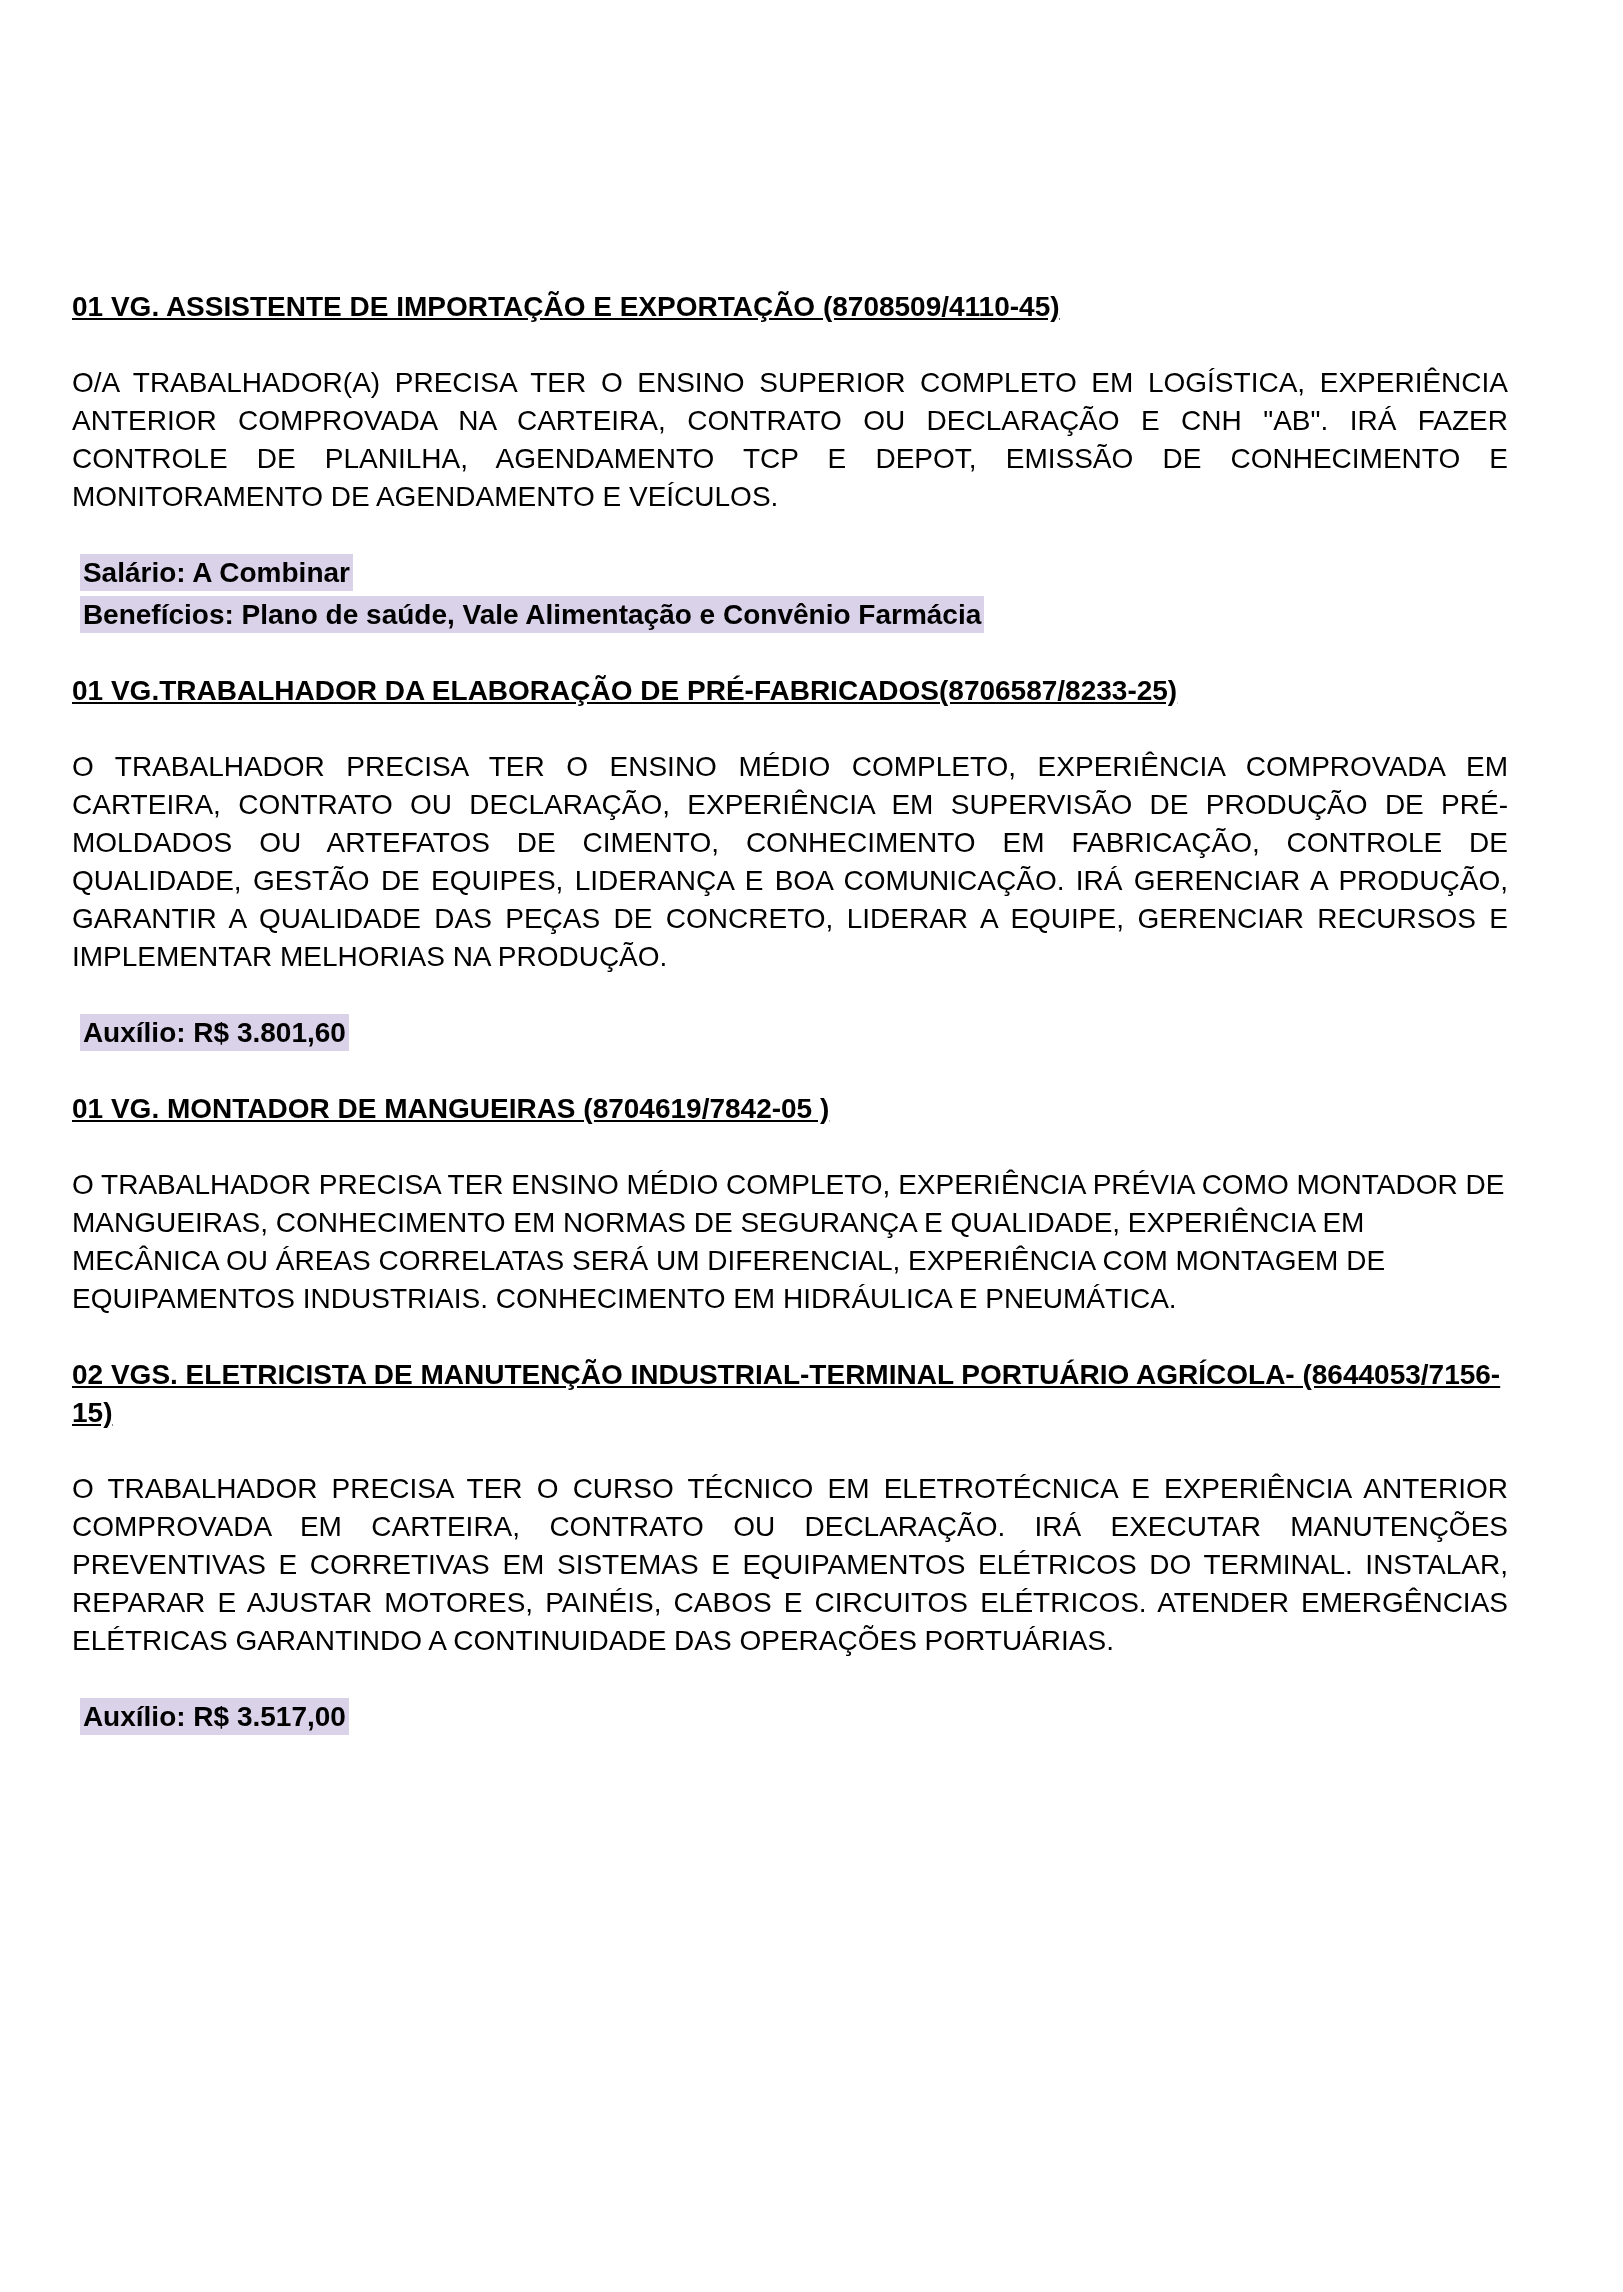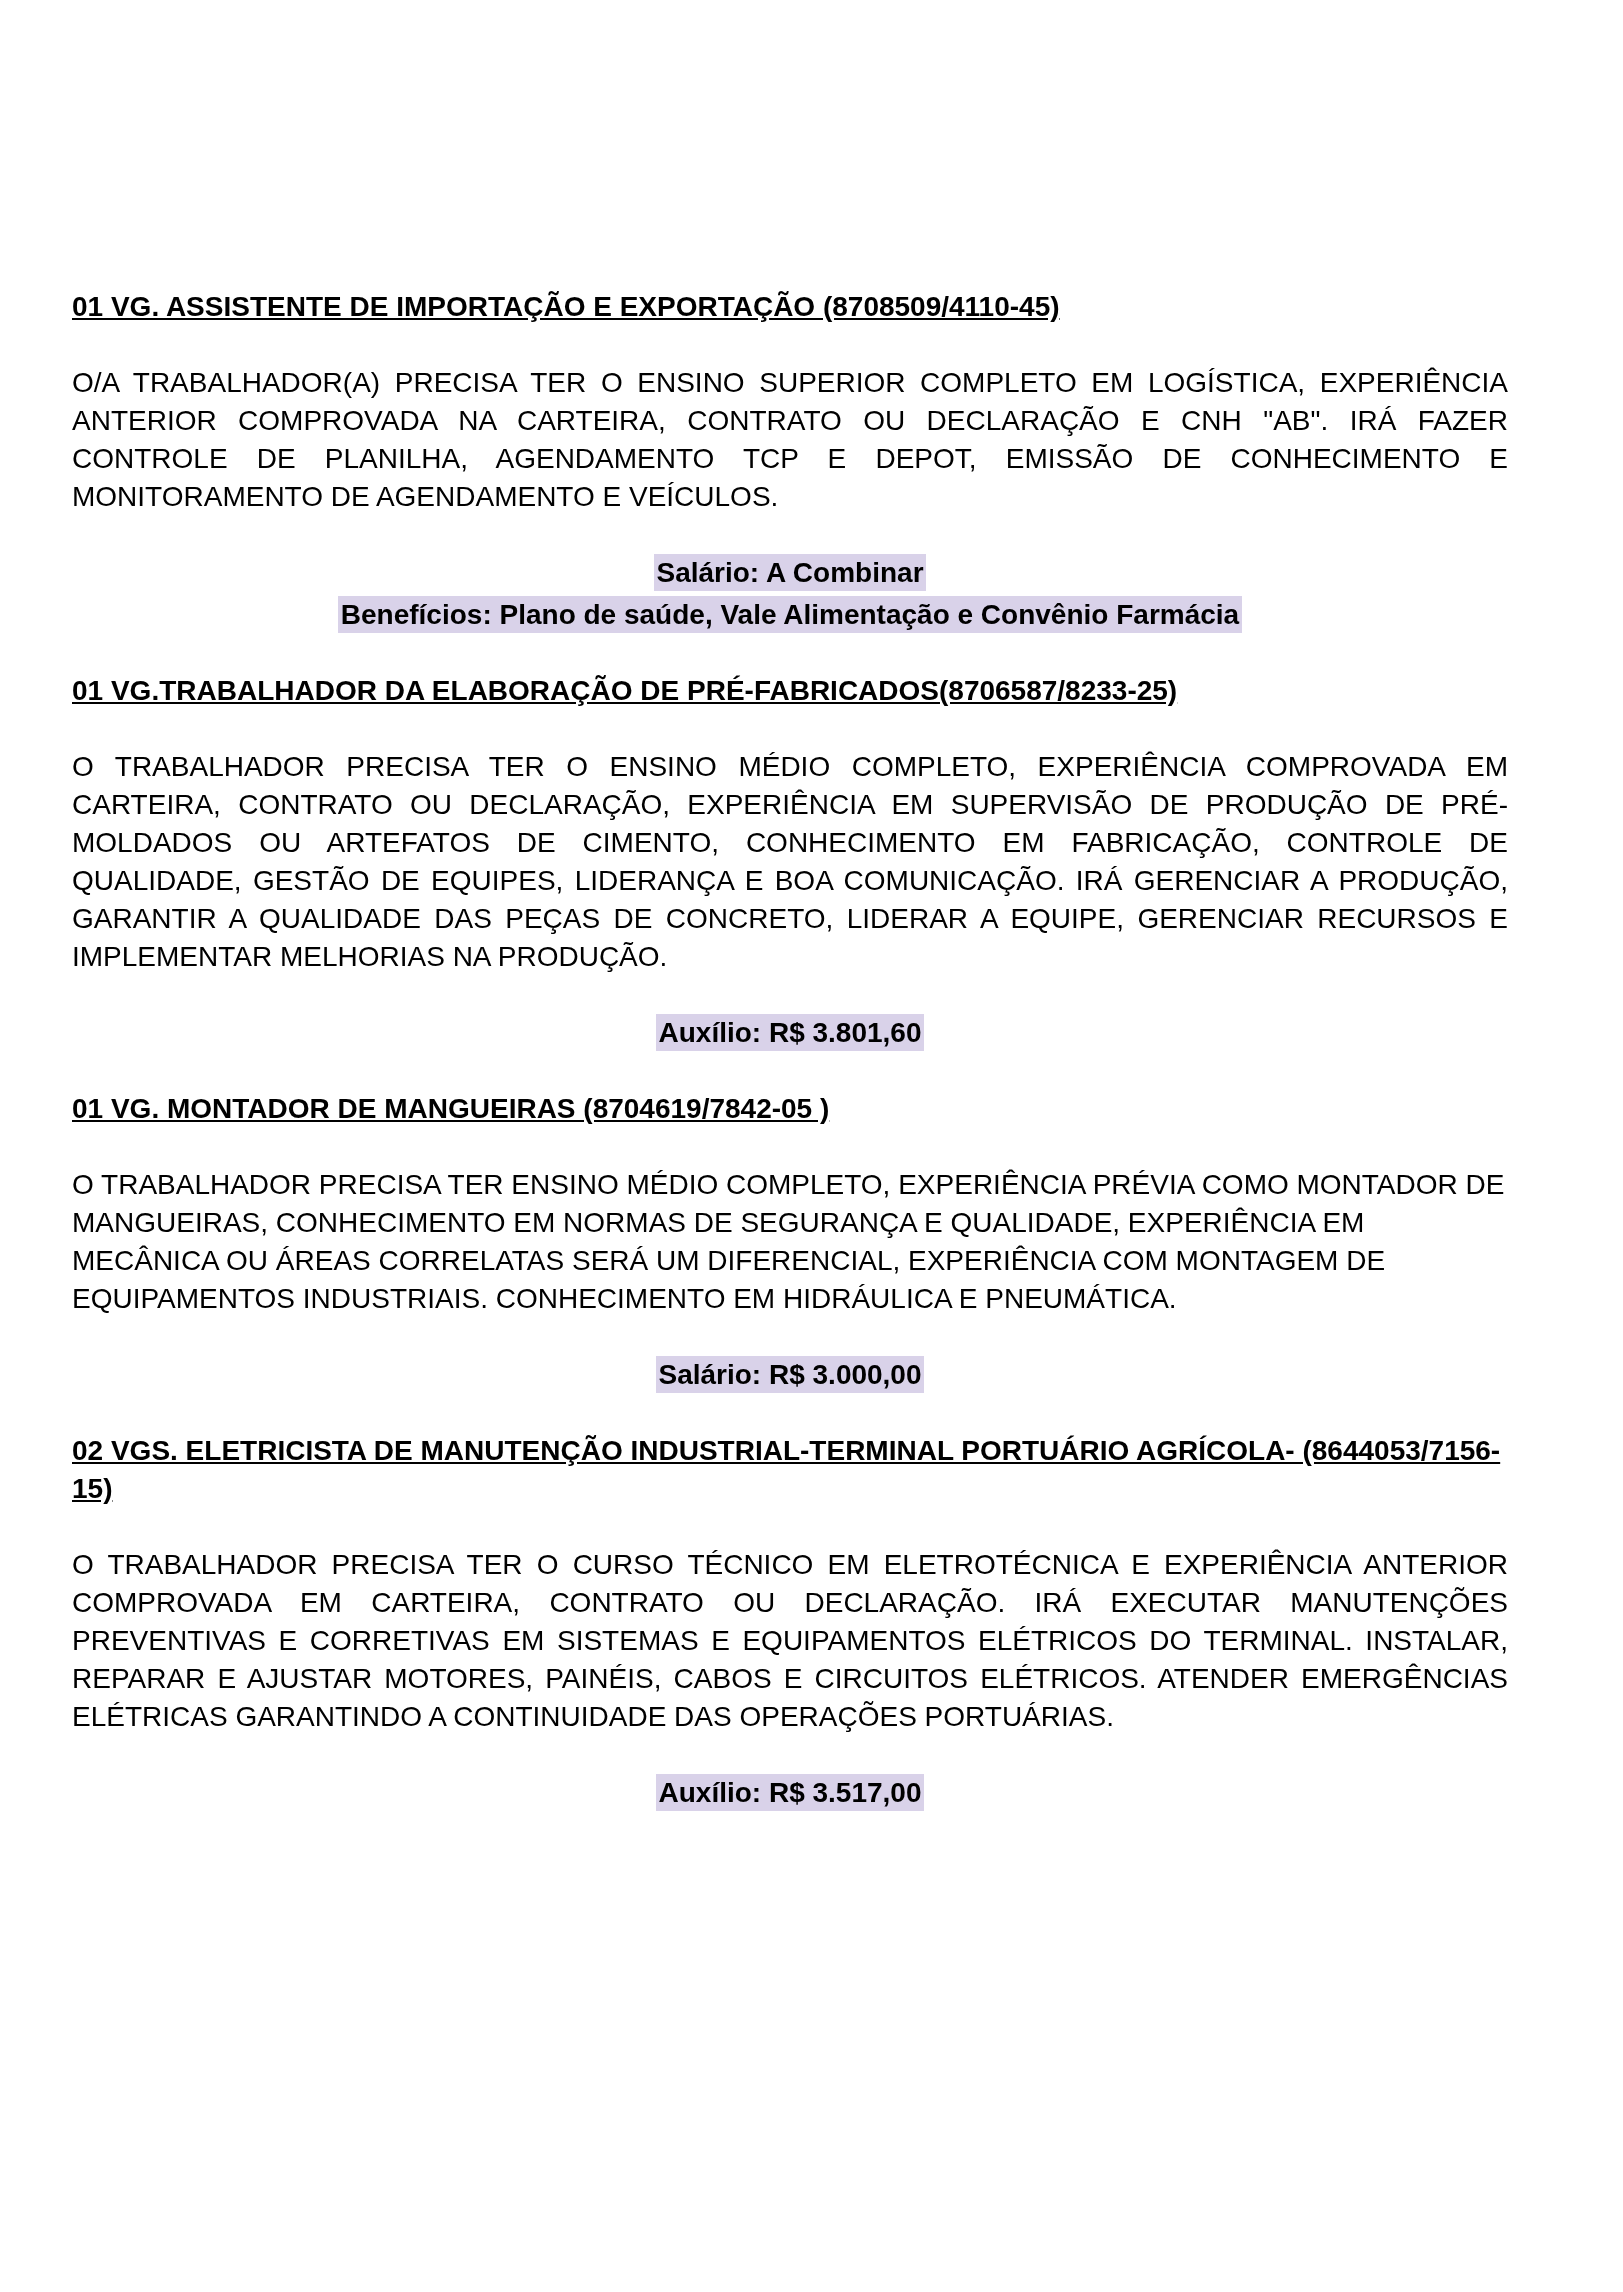--- a/index.html
+++ b/index.html
@@ -26,21 +26,20 @@
     margin: 0 0 38px 0;
     white-space: pre-wrap;
   }
   .job-desc {
     text-align: justify;
     margin: 0 0 38px 0;
   }
   .job-desc.left { text-align: left; }
   .job-meta {
     margin: 0 0 38px 0;
-    text-align: center;
   }
   .meta-line {
     font-weight: bold;
     white-space: pre-wrap;
   }
   .hl {
     background: #d9d2e9;
     padding: 2.9px 2.9px;
   }
 </style>
@@ -63,21 +62,20 @@
     <p class="job-desc">O TRABALHADOR PRECISA TER O ENSINO MÉDIO COMPLETO, EXPERIÊNCIA COMPROVADA EM CARTEIRA, CONTRATO OU DECLARAÇÃO, EXPERIÊNCIA EM SUPERVISÃO DE PRODUÇÃO DE PRÉ-MOLDADOS OU ARTEFATOS DE CIMENTO, CONHECIMENTO EM FABRICAÇÃO, CONTROLE DE QUALIDADE, GESTÃO DE EQUIPES, LIDERANÇA E BOA COMUNICAÇÃO. IRÁ GERENCIAR A PRODUÇÃO, GARANTIR A QUALIDADE DAS PEÇAS DE CONCRETO, LIDERAR A EQUIPE, GERENCIAR RECURSOS E IMPLEMENTAR MELHORIAS NA PRODUÇÃO.</p>
     <div class="job-meta">
       <p class="meta-line"><span class="hl">Auxílio: R$ 3.801,60</span></p>
     </div>
   </section>
 
   <section>
     <h2 class="job-title">01 VG. MONTADOR DE MANGUEIRAS (8704619/7842-05 )</h2>
     <p class="job-desc left">O TRABALHADOR PRECISA TER ENSINO MÉDIO COMPLETO, EXPERIÊNCIA PRÉVIA COMO MONTADOR DE MANGUEIRAS, CONHECIMENTO EM NORMAS DE SEGURANÇA E QUALIDADE, EXPERIÊNCIA EM MECÂNICA OU ÁREAS CORRELATAS SERÁ UM DIFERENCIAL, EXPERIÊNCIA COM MONTAGEM DE EQUIPAMENTOS INDUSTRIAIS. CONHECIMENTO EM HIDRÁULICA E PNEUMÁTICA.</p>
     <div class="job-meta">
-      <p class="meta-line"><span class="hl">Salário: R$ 3.000,00</span></p>
     </div>
   </section>
 
   <section>
     <h2 class="job-title">02 VGS. ELETRICISTA DE MANUTENÇÃO INDUSTRIAL-TERMINAL PORTUÁRIO AGRÍCOLA- (8644053/7156-15)</h2>
     <p class="job-desc">O TRABALHADOR PRECISA TER O CURSO TÉCNICO EM ELETROTÉCNICA E EXPERIÊNCIA ANTERIOR COMPROVADA EM CARTEIRA, CONTRATO OU DECLARAÇÃO. IRÁ EXECUTAR MANUTENÇÕES PREVENTIVAS E CORRETIVAS EM SISTEMAS E EQUIPAMENTOS ELÉTRICOS DO TERMINAL. INSTALAR, REPARAR E AJUSTAR MOTORES, PAINÉIS, CABOS E CIRCUITOS ELÉTRICOS. ATENDER EMERGÊNCIAS ELÉTRICAS GARANTINDO A CONTINUIDADE DAS OPERAÇÕES PORTUÁRIAS.</p>
     <div class="job-meta">
       <p class="meta-line"><span class="hl">Auxílio: R$ 3.517,00</span></p>
     </div>
   </section>

